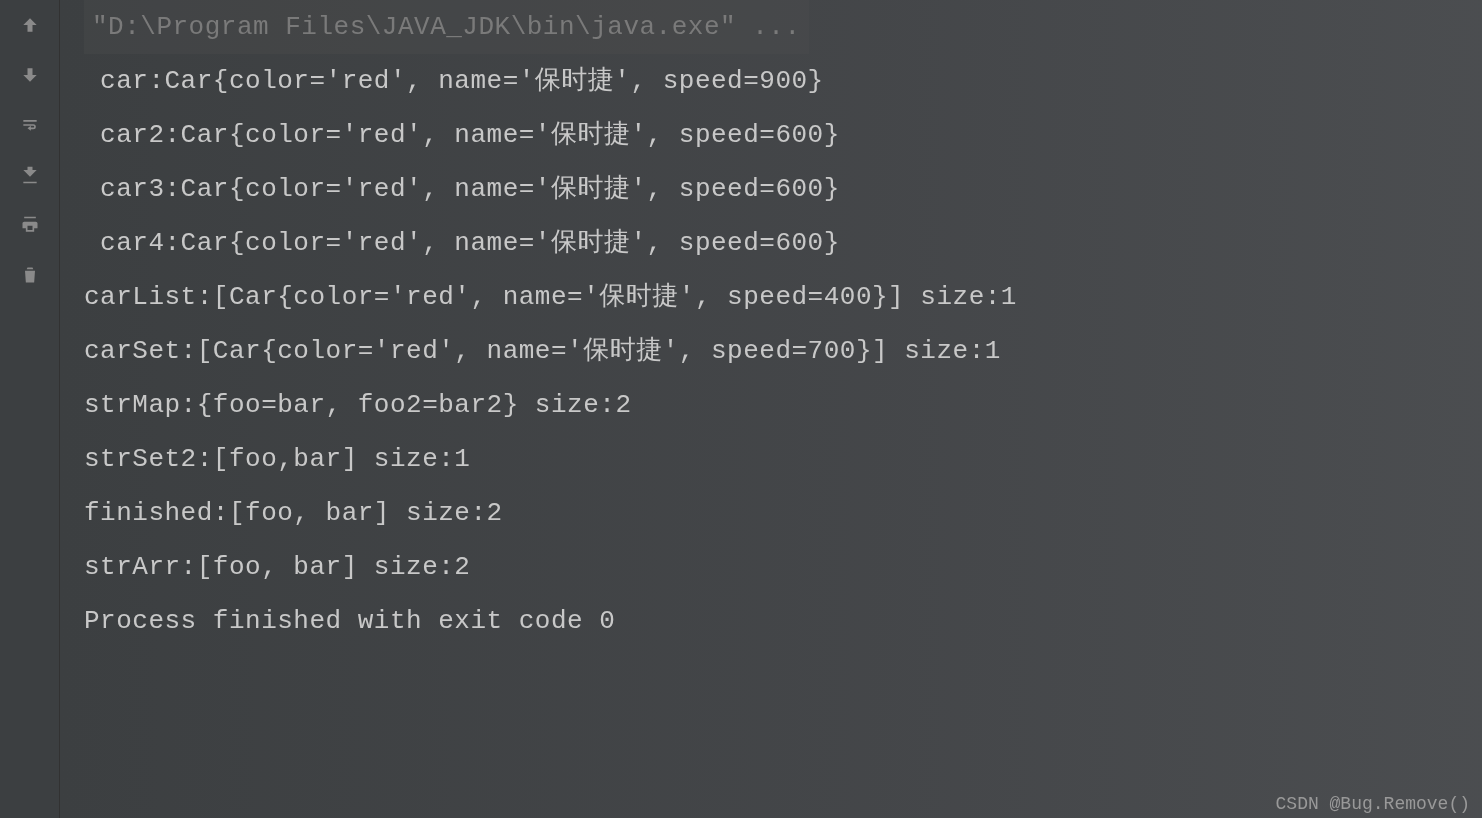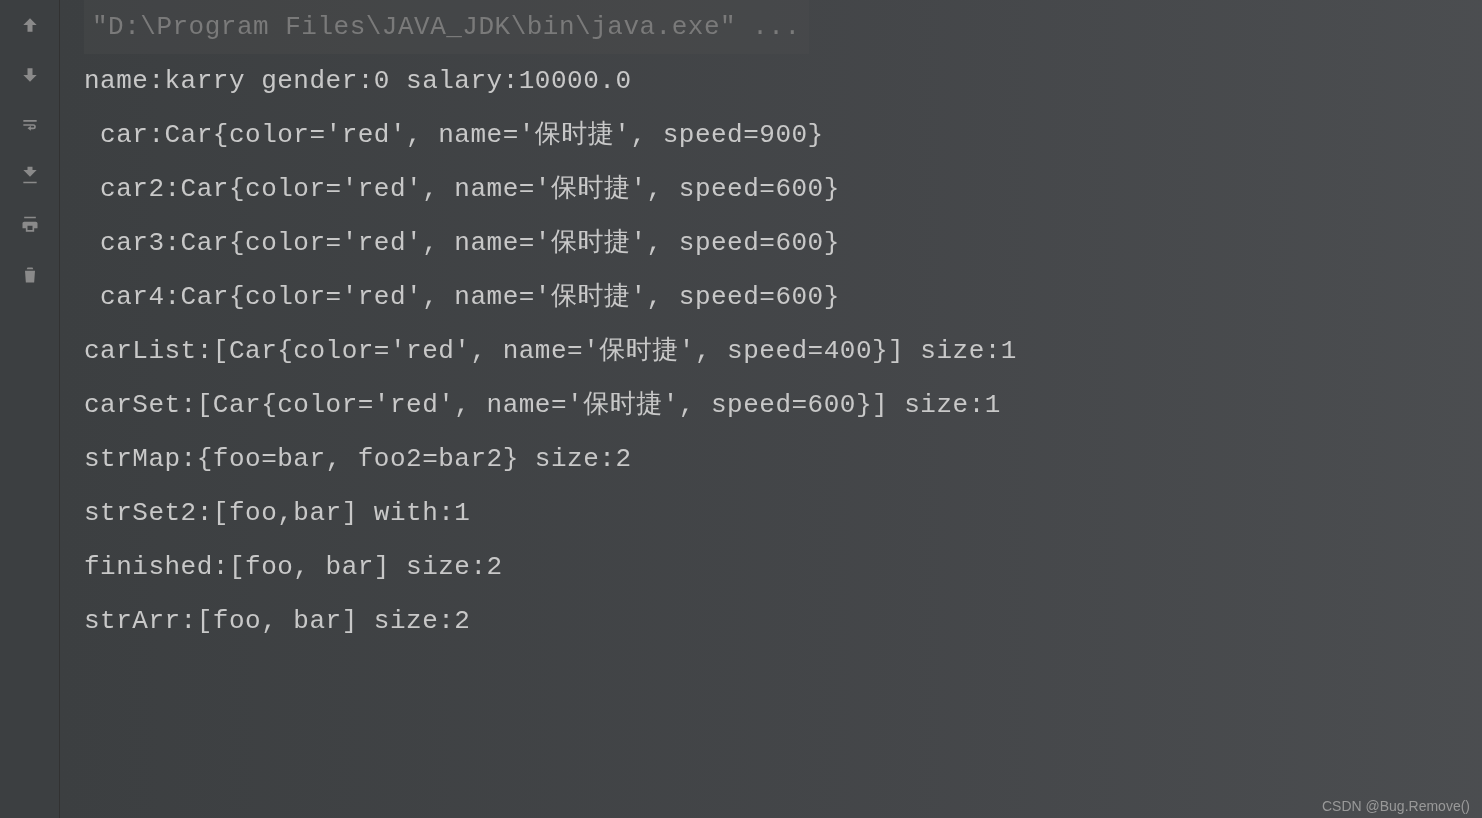--- a/index.html
+++ b/index.html
@@ -57,23 +57,23 @@
     .console-line.command {
       color: #7a7a7a;
       background: rgba(80,80,80,0.3);
       display: inline-block;
       padding: 0 8px;
     }
     .watermark {
       position: absolute;
       bottom: 4px;
       right: 12px;
-      font-size: 14px;
+      font-size: 18px;
       color: #999;
-      font-family: Liberation Sans, sans-serif;
+      font-family: Liberation Mono, monospace;
       letter-spacing: 0;
     }
   </style>
 </head>
 <body>
 
 <div class="toolbar">
   <div class="toolbar-icon">
     <svg viewBox="0 0 24 24">
         <path d="M12 4l-8 8h5v8h6v-8h5z"></path>
@@ -101,27 +101,27 @@
   </div>
   <div class="toolbar-icon">
     <svg viewBox="0 0 24 24">
         <path d="M6 7h12l-1 14H7zm3-4h6l1 2H8z"></path>
       </svg>
   </div>
 </div>
 
 <div class="console">
   <div class="console-line command">"D:\Program Files\JAVA_JDK\bin\java.exe" ...</div>
-  <div class="console-line">name:karry gender:0 salary:10000.0</div>
   <div class="console-line"> car:Car{color='red', name='保时捷', speed=900}</div>
   <div class="console-line"> car2:Car{color='red', name='保时捷', speed=600}</div>
   <div class="console-line"> car3:Car{color='red', name='保时捷', speed=600}</div>
   <div class="console-line"> car4:Car{color='red', name='保时捷', speed=600}</div>
   <div class="console-line">carList:[Car{color='red', name='保时捷', speed=400}] size:1</div>
-  <div class="console-line">carSet:[Car{color='red', name='保时捷', speed=600}] size:1</div>
+  <div class="console-line">carSet:[Car{color='red', name='保时捷', speed=700}] size:1</div>
   <div class="console-line">strMap:{foo=bar, foo2=bar2} size:2</div>
-  <div class="console-line">strSet2:[foo,bar] with:1</div>
+  <div class="console-line">strSet2:[foo,bar] size:1</div>
   <div class="console-line">finished:[foo, bar] size:2</div>
   <div class="console-line">strArr:[foo, bar] size:2</div>
   <div class="console-line"></div>
+  <div class="console-line">Process finished with exit code 0</div>
 </div>
 
 <div class="watermark">CSDN @Bug.Remove()</div>
 
 </body></html>

